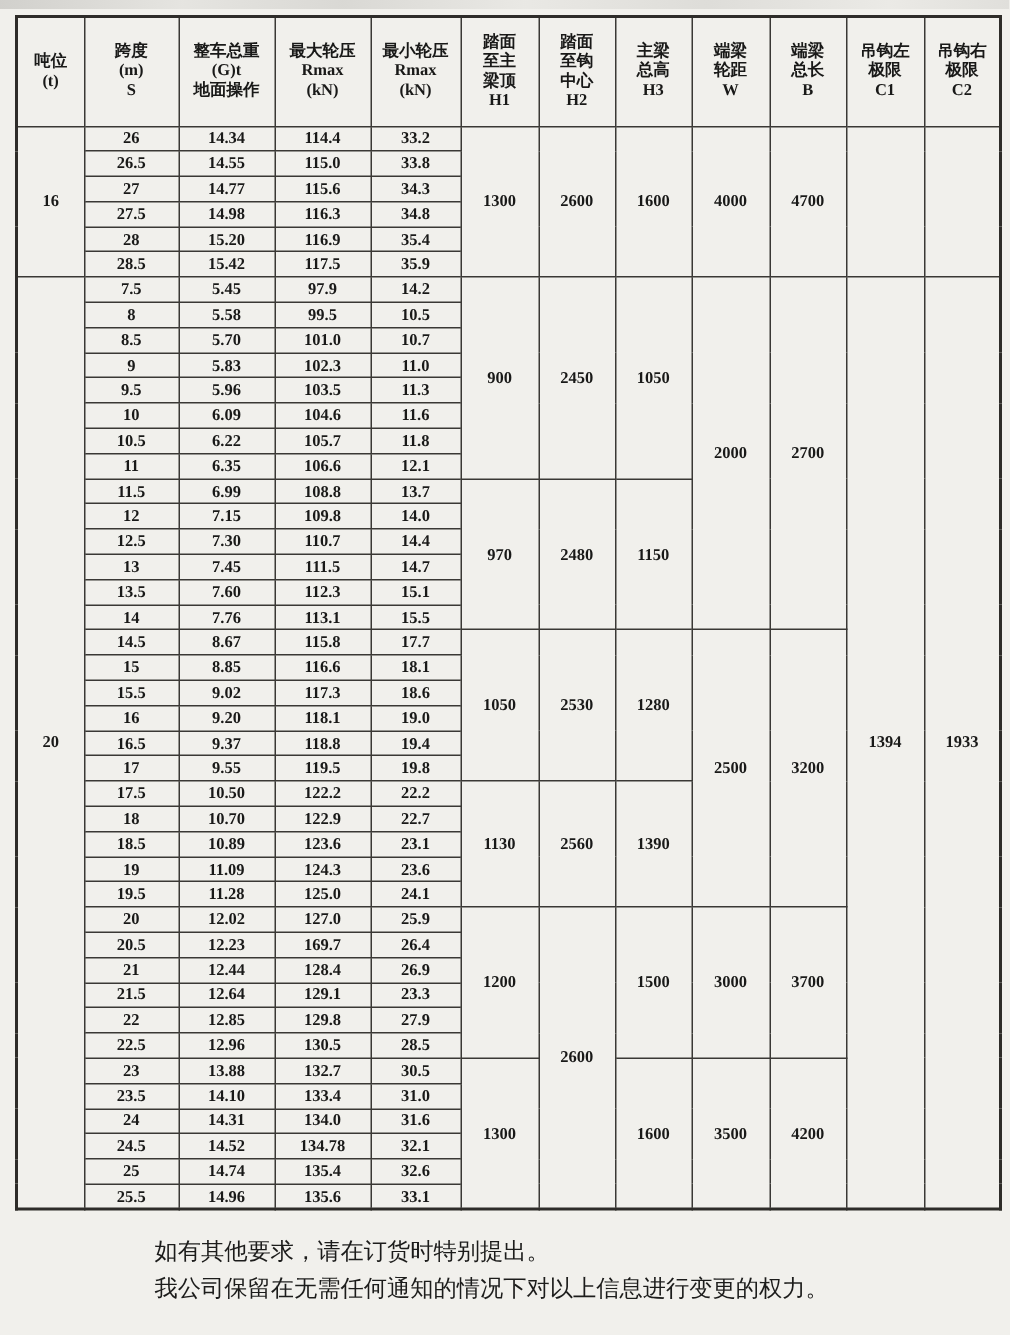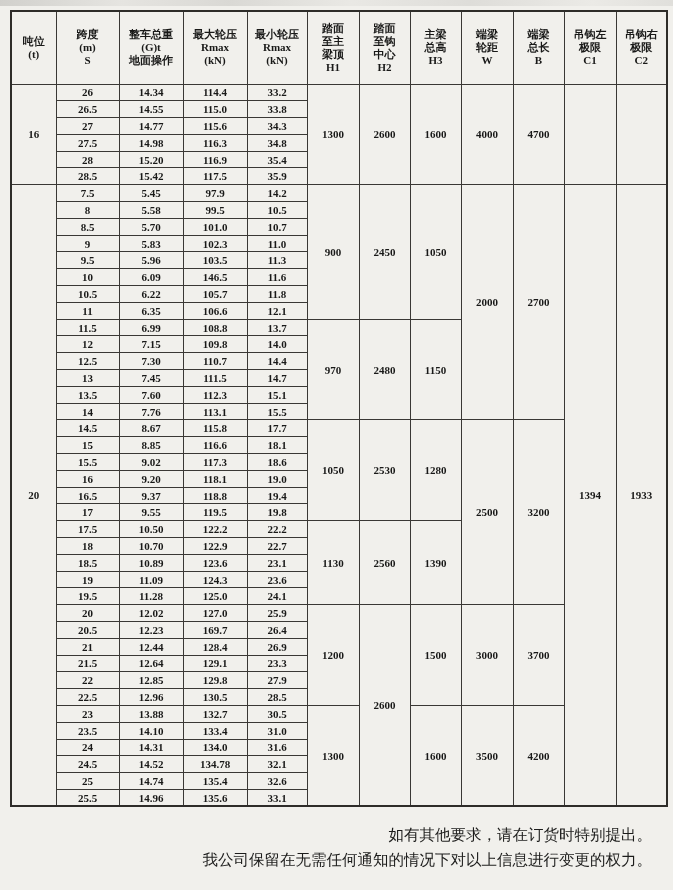--- a/index.html
+++ b/index.html
@@ -53,21 +53,21 @@
   .notes {
     position: absolute;
     top: 822px;
     left: 62px;
     width: 590px;
     font-size: 15.5px;
     line-height: 25px;
     color: #1c1c1b;
     font-weight: normal;
   }
-  .notes .indent { padding-left: 41px; text-align: right; }
+  .notes .indent { padding-left: 41px; }
 </style>
 </head>
 <body>
 
 <div class="page">
   <div class="scan-edge"></div>
 
   <table class="spec">
     <colgroup id="cols">
         <col style="width: 45px;">
@@ -227,21 +227,21 @@
         </tr>
         <tr>
           <td>9.5</td>
           <td>5.96</td>
           <td>103.5</td>
           <td>11.3</td>
         </tr>
         <tr>
           <td>10</td>
           <td>6.09</td>
-          <td>146.5</td>
+          <td>104.6</td>
           <td>11.6</td>
         </tr>
         <tr>
           <td>10.5</td>
           <td>6.22</td>
           <td>105.7</td>
           <td>11.8</td>
         </tr>
         <tr>
           <td>11</td>

